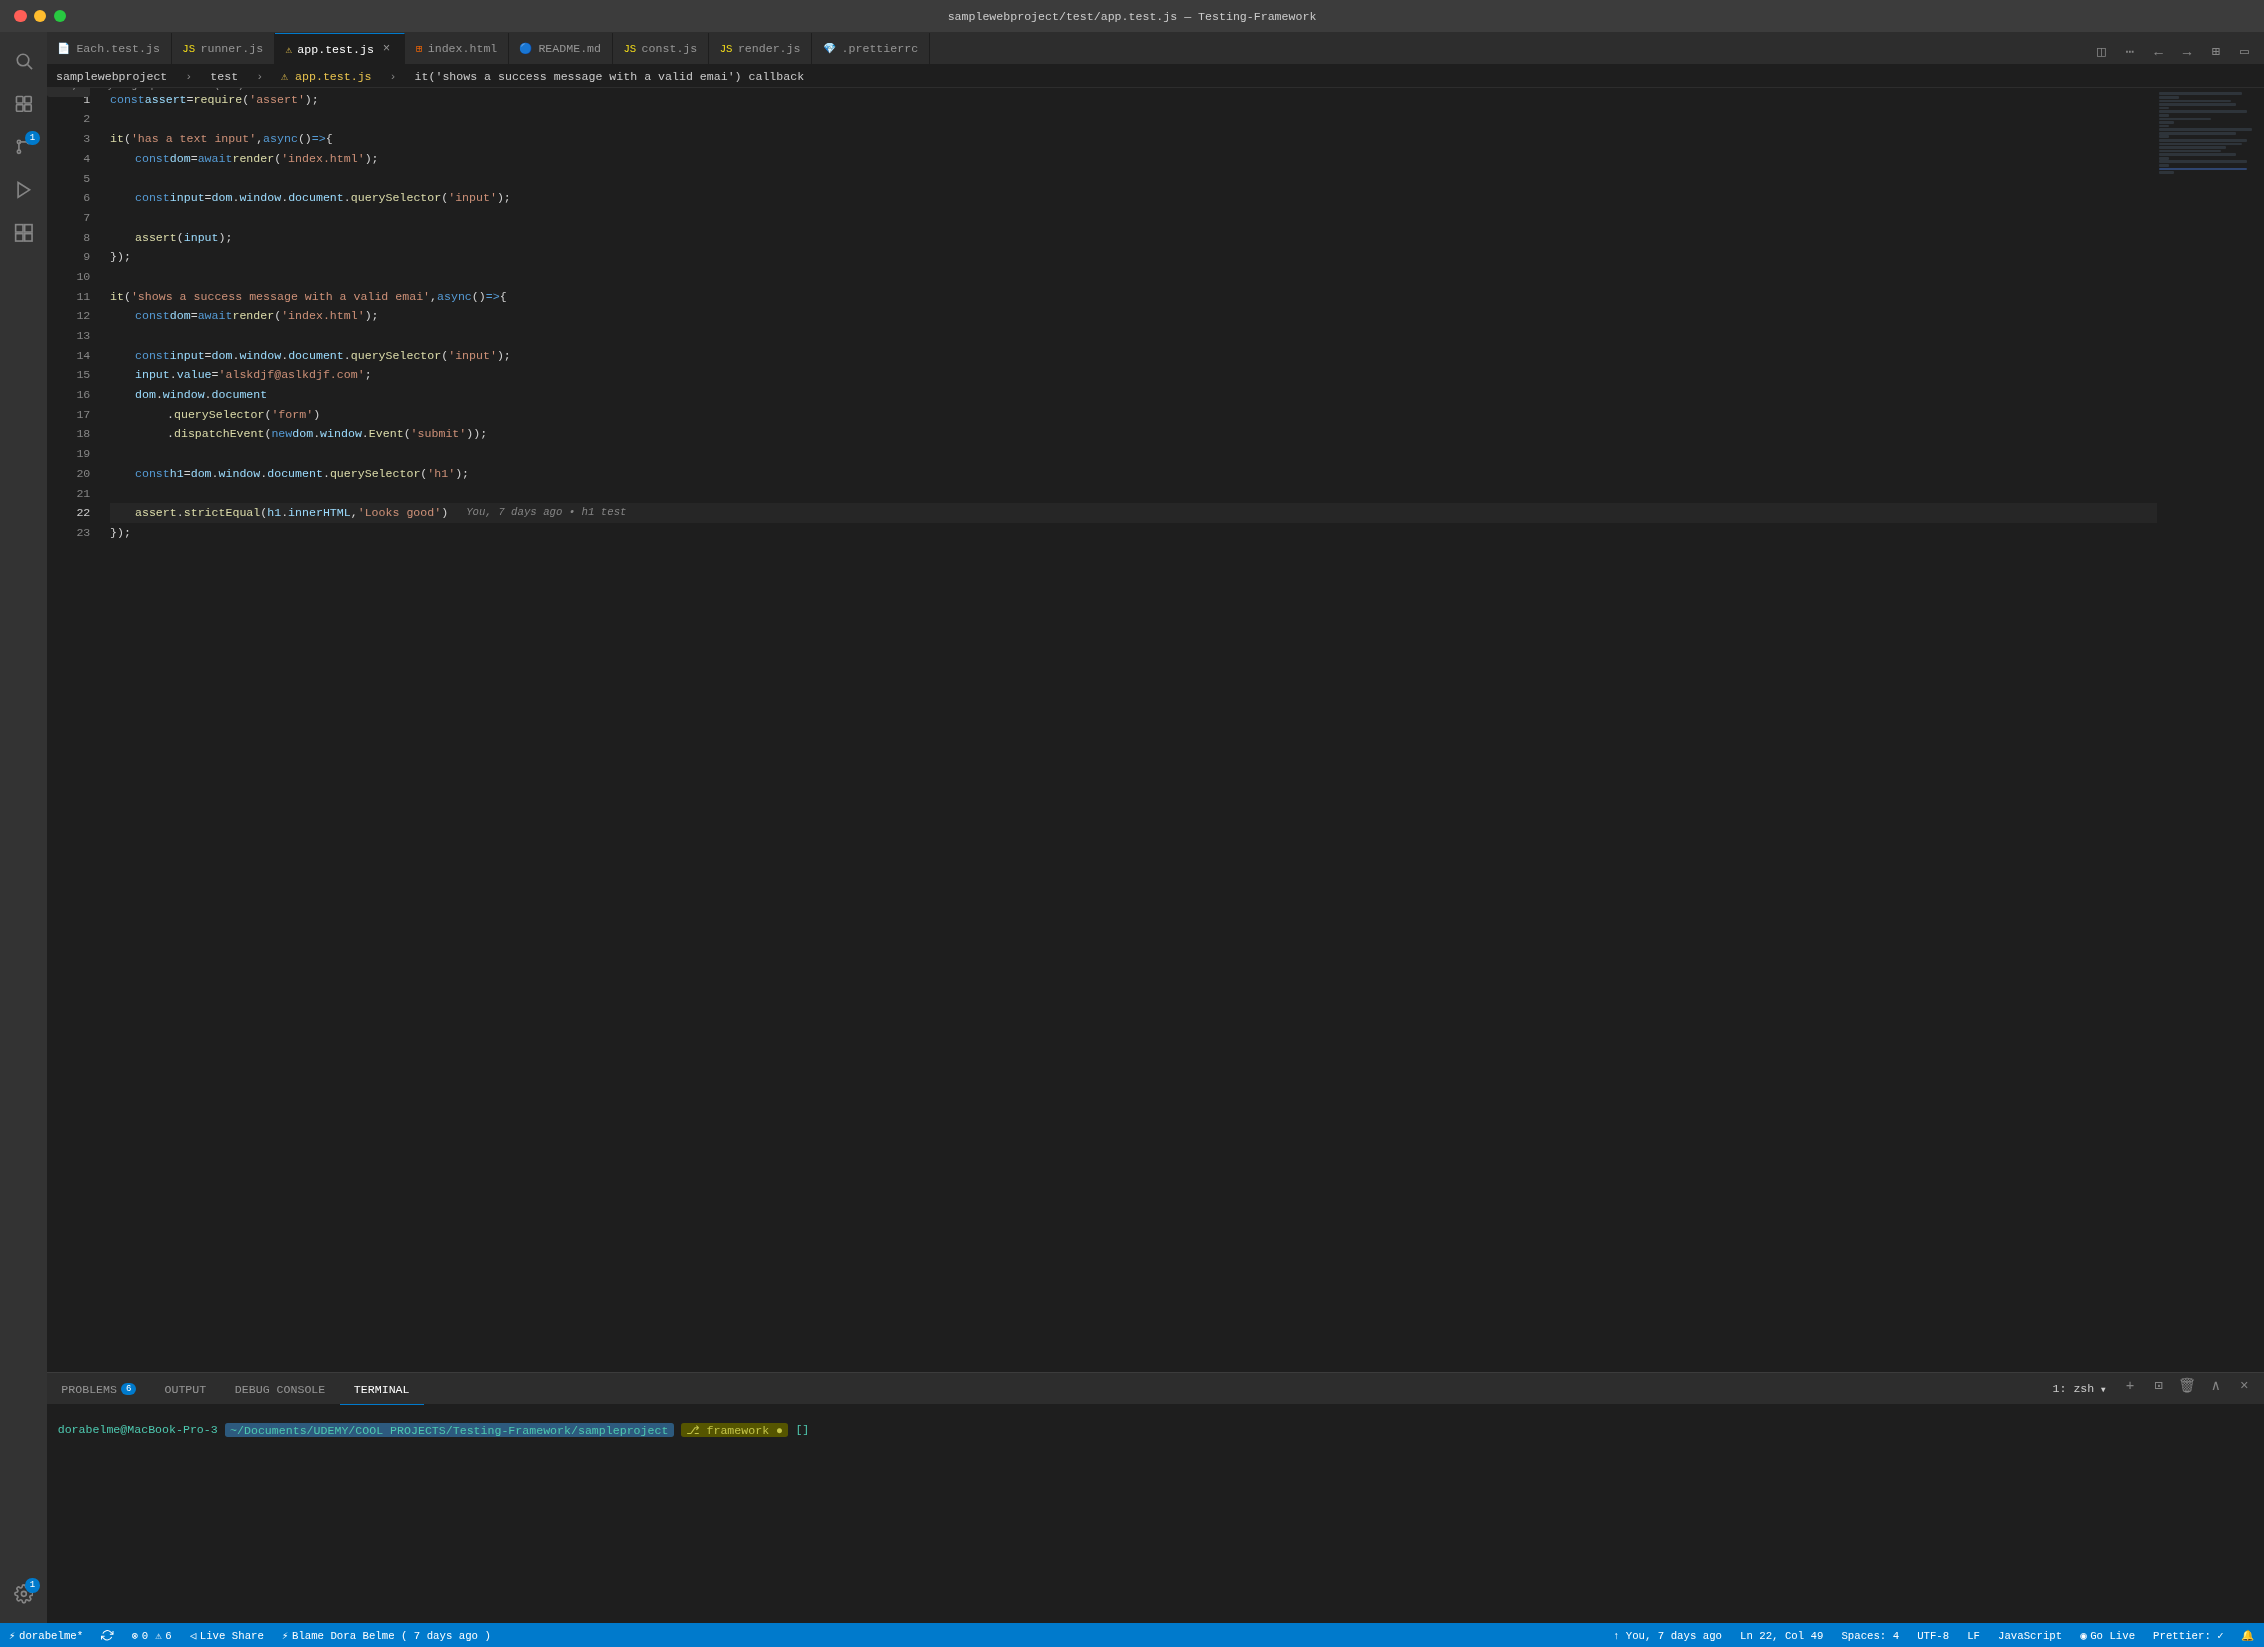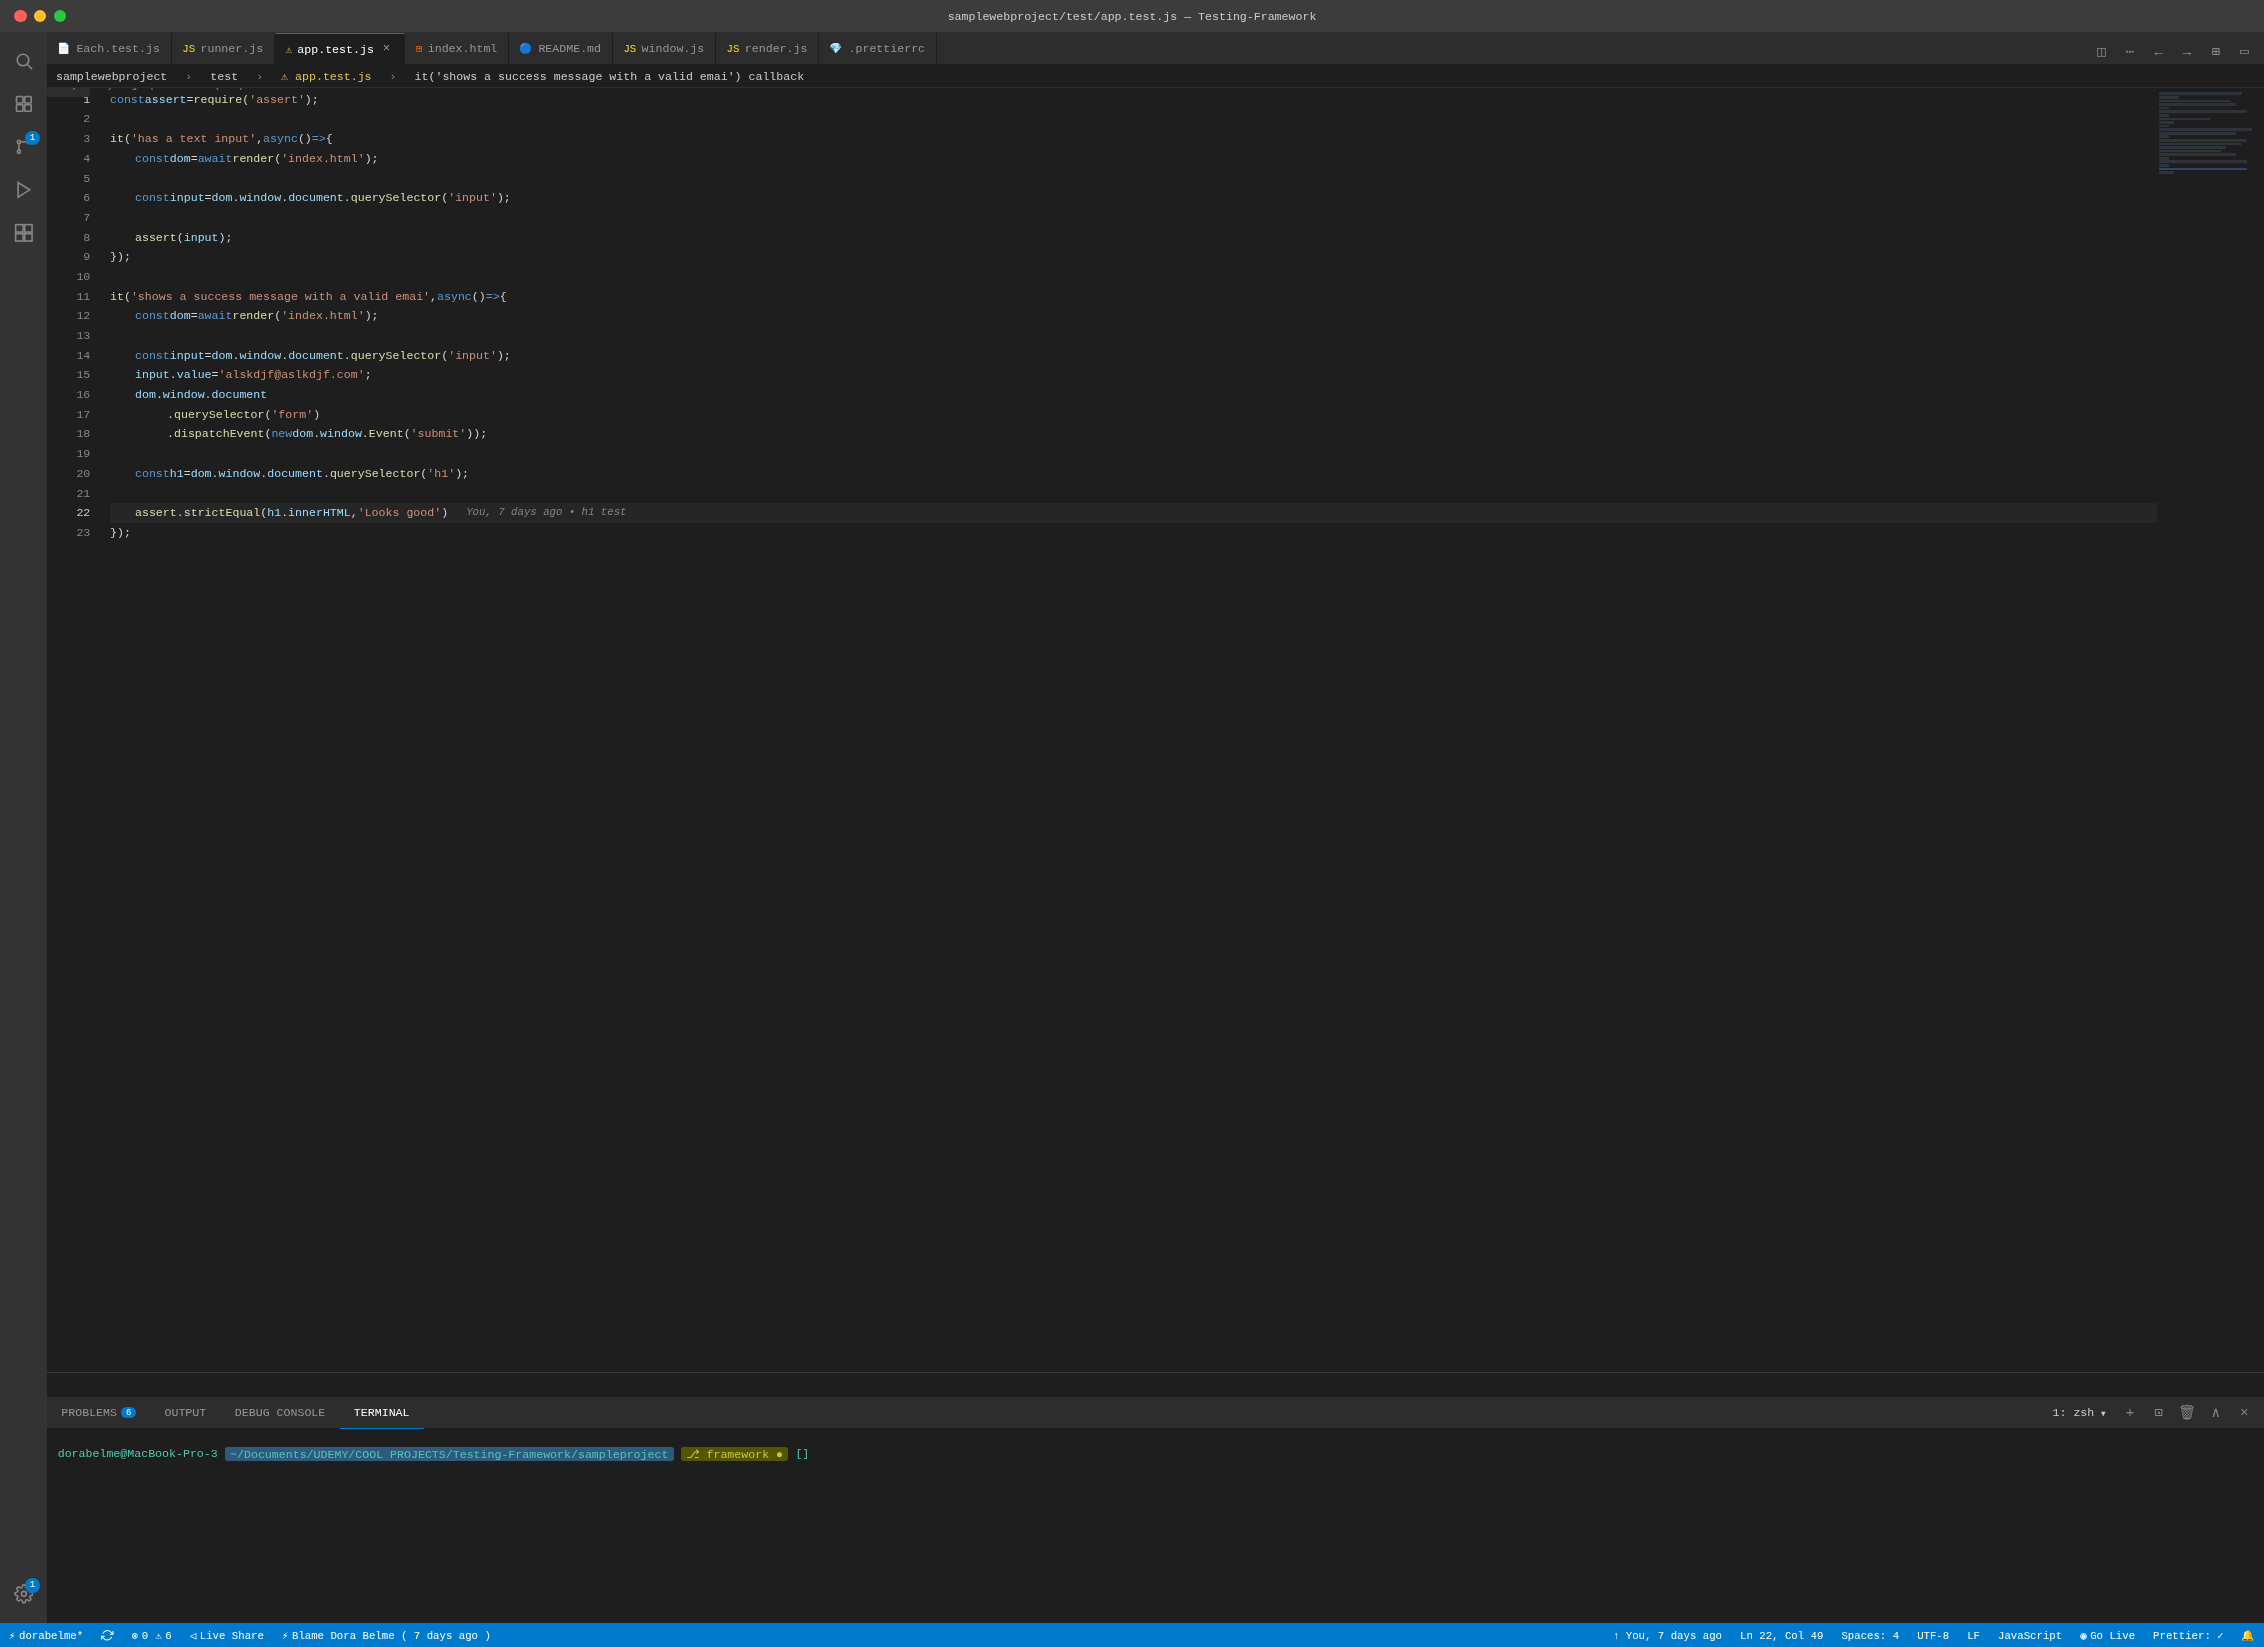--- a/index.html
+++ b/index.html
@@ -227,23 +227,21 @@
       background: #1e1e1e;
       border-top: 0.9px solid #3c3c3c;
       display: flex;
       flex-direction: column;
       flex-shrink: 0;
     }
     .panel-tabs {
       height: 32px;
       background: #2d2d2d;
       display: flex;
-      align-items: center;
       border-bottom: 0.9px solid #1e1e1e;
-      margin-top: 24px;
     }
     .panel-tab {
       padding: 0 14.3px;
       height: 32px;
       display: flex;
       align-items: center;
       font-size: 11.6px;
       color: #969696;
       cursor: pointer;
       position: relative;
@@ -421,21 +419,21 @@
       <div class="tab">
         <span class="tab-icon" style="color:#e36209;">⊞</span>
         <span>index.html</span>
       </div>
       <div class="tab">
         <span class="tab-icon" style="color:#519aba;">🔵</span>
         <span>README.md</span>
       </div>
       <div class="tab">
         <span class="tab-icon" style="color:#f5de19;">JS</span>
-        <span>window.js</span>
+        <span>const.js</span>
       </div>
       <div class="tab">
         <span class="tab-icon" style="color:#f5de19;">JS</span>
         <span>render.js</span>
       </div>
       <div class="tab">
         <span class="tab-icon" style="color:#f7ba3e;">💎</span>
         <span>.prettierrc</span>
       </div>
       <div class="tab-bar-actions">

